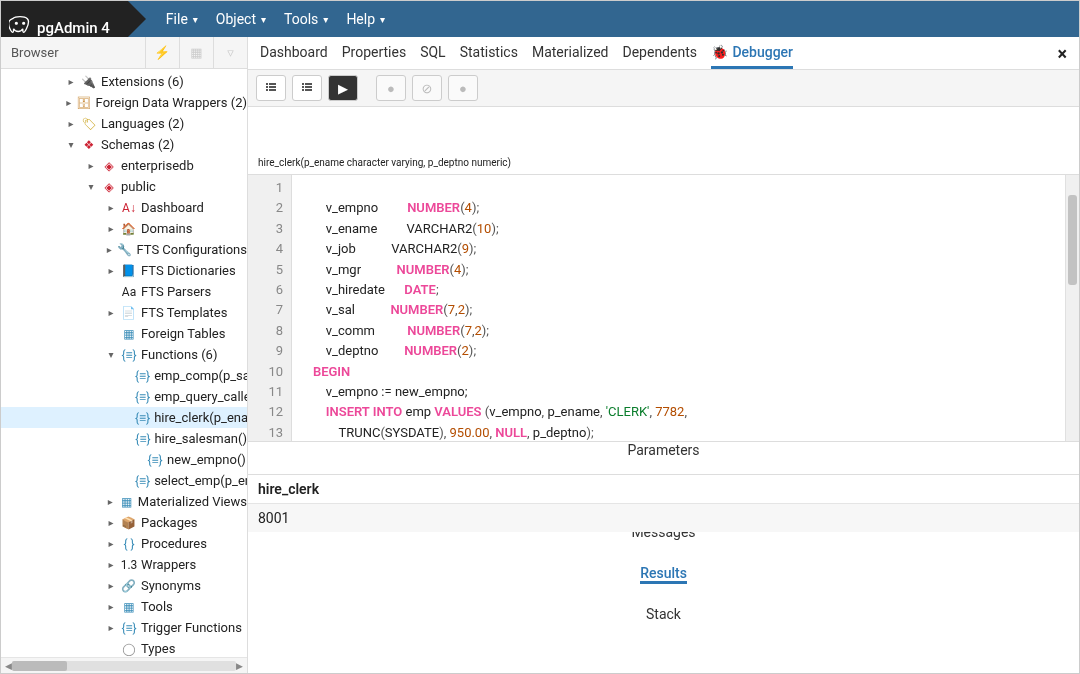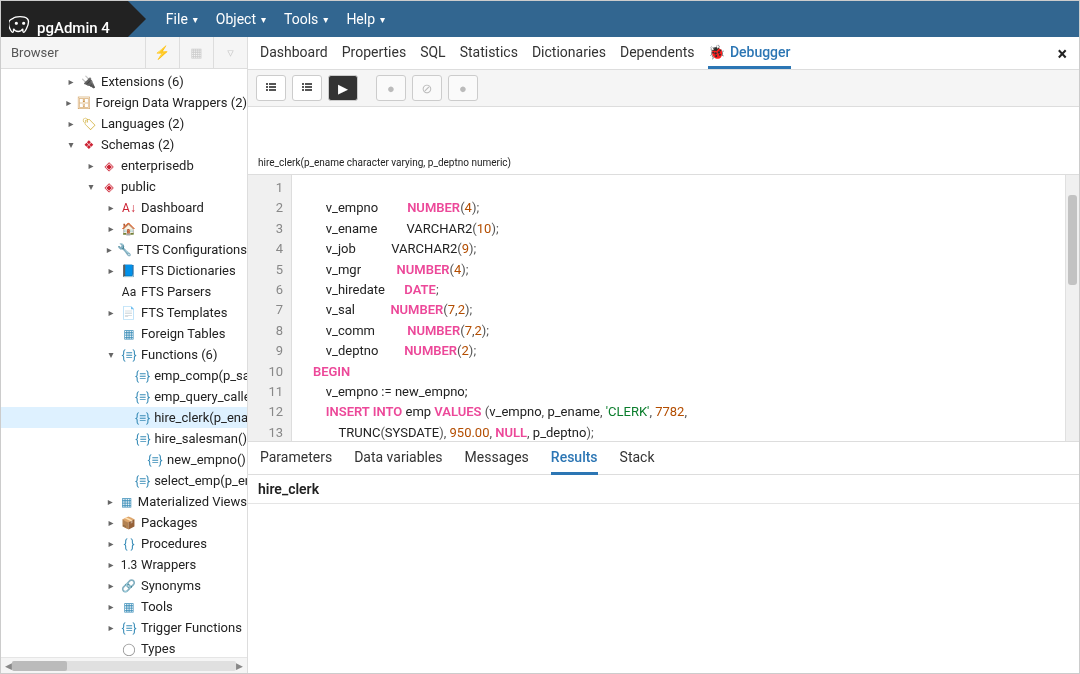--- a/index.html
+++ b/index.html
@@ -45,21 +45,21 @@
 .editor-wrap { flex: 1; display: flex; min-height: 0; position: relative; }
 .gutter { background: #f0f0f0; border-right: 1px solid #ddd; color: #888; text-align: right; padding: 3px 8px 3px 4px; font-family: "Menlo","Consolas",monospace; font-size: 13px; line-height: 20.4px; user-select: none; width: 44px; }
 .code { flex: 1; padding: 3px 8px; font-family: "Menlo","Consolas",monospace; font-size: 13px; line-height: 20.4px; white-space: pre; overflow: hidden; color: #222; }
 .tok-kw { color: #ec4899; font-weight: 600; }
 .tok-num { color: #b34d00; }
 .tok-str { color: #0a7d2c; }
 .tok-pun { color: #555; }
 .vscroll { width: 14px; background: #f0f0f0; border-left: 1px solid #e0e0e0; position: relative; }
 .vscroll-thumb { position: absolute; top: 20px; left: 2px; right: 2px; height: 90px; background: #c2c2c2; border-radius: 3px; }
 
-.subtabs { display: flex; align-items: center; gap: 22px; padding: 0 12px; border-top: 1px solid #ddd; border-bottom: 1px solid #ddd; height: 34px; background: #fff; }
+.subtabs { display: flex; align-items: center; gap: 22px; padding: 0 12px; border-top: 1px solid #ddd; border-bottom: 1px solid #ddd; height: 34px; background: #fff; flex-direction: column; }
 .stab { font-size: 14px; color: #333; height: 34px; display: flex; align-items: center; cursor: pointer; border-bottom: 3px solid transparent; }
 .stab.active { color: #2c76b4; border-bottom-color: #2c76b4; font-weight: 500; }
 
 .results { flex: 0 0 auto; }
 .results-header { font-weight: 600; padding: 6px 10px; border-bottom: 1px solid #e5e5e5; background: #fff; font-size: 14px; }
 .results-row { padding: 6px 10px; font-size: 14px; background: #f7f7f7; }
 
 .caret-dn::after { content: "▾"; font-size: 10px; margin-left: 2px; }
 
 
@@ -254,21 +254,21 @@
       <span style="font-size:9px;color:#888">▶</span>
     </div>
   </div>
 
   <div class="main">
     <div class="tabs" id="tabs">
           <div class="tab">Dashboard</div>
           <div class="tab">Properties</div>
           <div class="tab">SQL</div>
           <div class="tab">Statistics</div>
-          <div class="tab">Dictionaries</div>
+          <div class="tab">Materialized</div>
           <div class="tab">Dependents</div>
           <div class="tab active"><span class="bug-ico" style="margin-right:4px">🐞</span>Debugger</div>
           <div class="tabs-close">×</div>
         </div>
 
     <div class="toolbar">
       <div class="tbtn">
             <svg width="14" height="14" viewBox="0 0 14 14">
               <path d="M2 2h2v2H2zM2 5h2v2H2zM2 8h2v2H2zM5 2h7v2H5zM5 5h7v2H5zM5 8h7v2H5z" fill="#555"></path>
             </svg>
@@ -312,18 +312,19 @@
     <div class="subtabs" id="subtabs">
           <div class="stab">Parameters</div>
           <div class="stab">Data variables</div>
           <div class="stab">Messages</div>
           <div class="stab active">Results</div>
           <div class="stab">Stack</div>
         </div>
 
     <div class="results">
       <div class="results-header">hire_clerk</div>
+      <div class="results-row">8001</div>
     </div>
     <div style="flex:1"></div>
   </div>
 </div>
 
 </div>
 
 </body></html>

